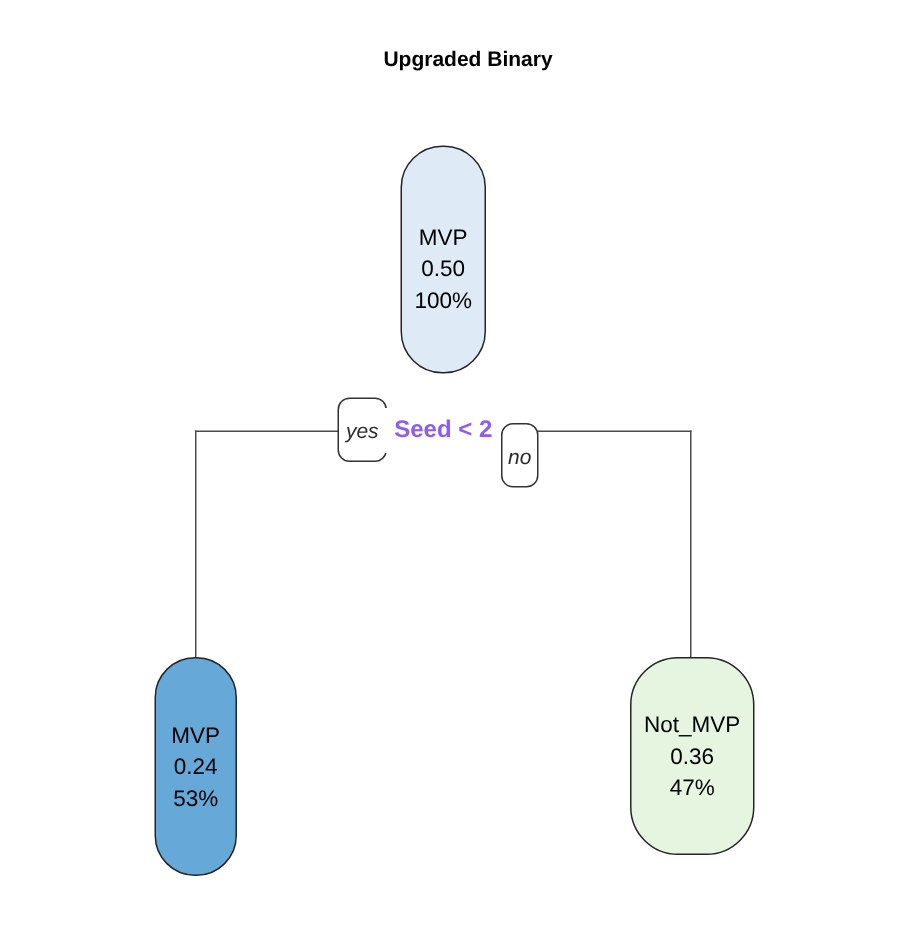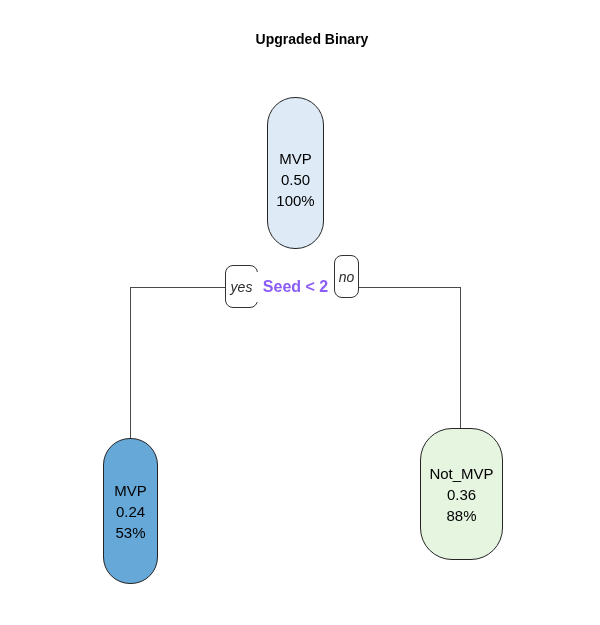--- a/index.html
+++ b/index.html
@@ -34,37 +34,37 @@
     flex-direction: column;
     justify-content: center;
     align-items: center;
     text-align: center;
     font-size: 15px;
     line-height: 21px;
     color: #000000;
   }
   .node.root  { left: 267px; top: 97px;  width: 57px; height: 152px; border-radius: 28px; padding-top: 12px; }
   .node.left  { left: 103px; top: 438px; width: 55px; height: 146px; border-radius: 27px; }
-  .node.right { left: 420px; top: 428px; width: 83px; height: 132px; border-radius: 32px; }
+  .node.right { left: 420px; top: 438px; width: 83px; height: 132px; border-radius: 32px; }
   .edge-label-box {
     position: absolute;
     z-index: 3;
     box-sizing: border-box;
     background: #ffffff;
     border: 1px solid #333333;
     border-radius: 8px;
     display: flex;
     align-items: center;
     justify-content: center;
     font-style: italic;
     font-size: 14px;
     color: #2b2b2b;
   }
   .edge-label-box.yes { left: 225px; top: 265px; width: 33px; height: 43px; }
-  .edge-label-box.no  { left: 334px; top: 255px; width: 25px; height: 43px; }
+  .edge-label-box.no  { left: 334px; top: 282px; width: 25px; height: 43px; }
   .split-label {
     position: absolute;
     z-index: 3;
     left: 256px;
     top: 272px;
     width: 79px;
     height: 30px;
     background: #ffffff;
     display: flex;
     align-items: center;
@@ -104,16 +104,16 @@
 
   <div class="node left" style="background-color: rgb(102, 168, 216);">
     <div>MVP</div>
     <div>0.24</div>
     <div>53%</div>
   </div>
 
   <div class="node right" style="background-color: rgb(229, 245, 224);">
     <div>Not_MVP</div>
     <div>0.36</div>
-    <div>88%</div>
+    <div>47%</div>
   </div>
 
 </div>
 
 </body></html>

